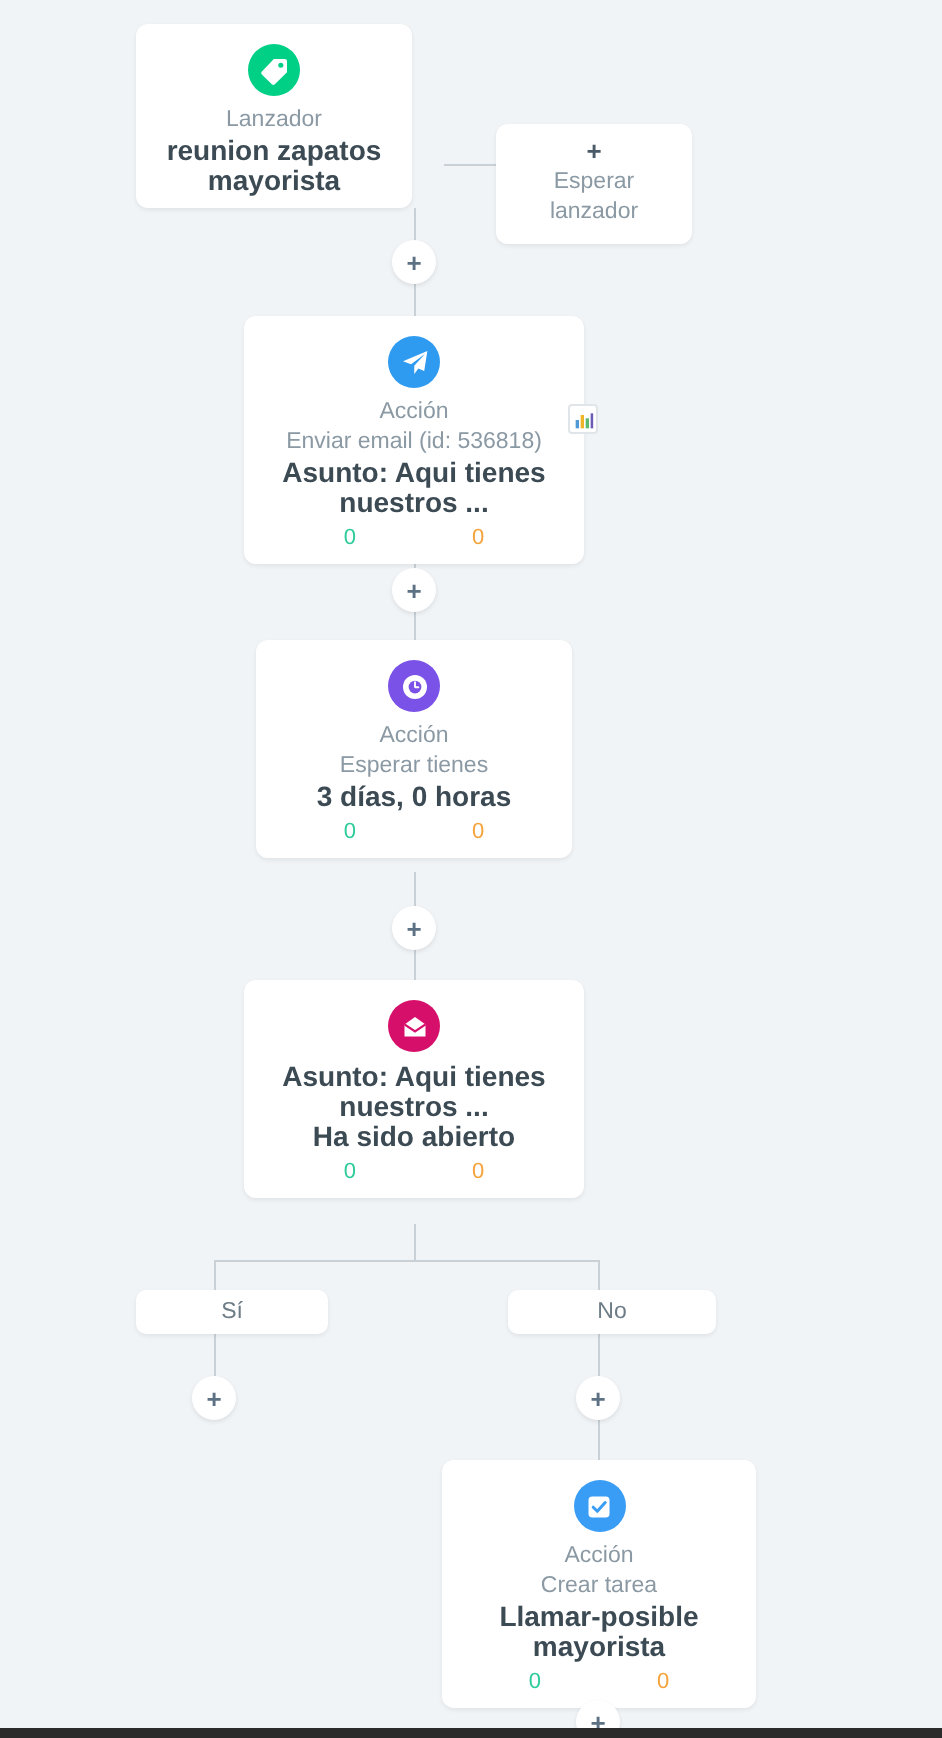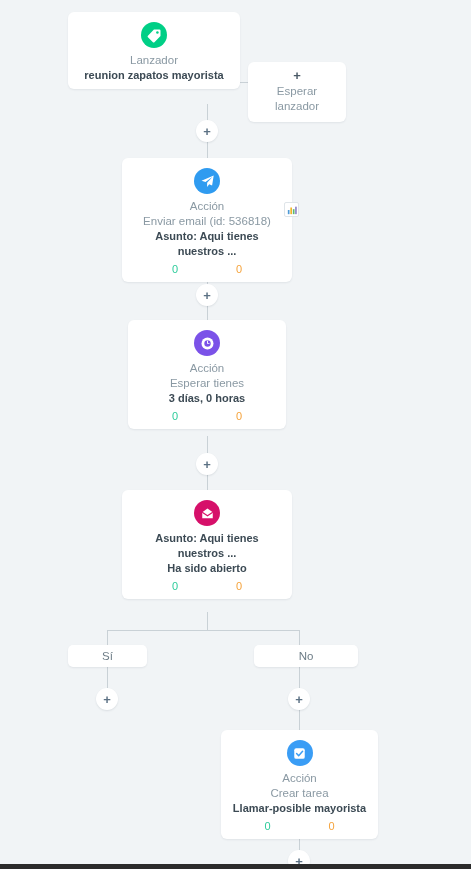--- a/index.html
+++ b/index.html
@@ -35,21 +35,21 @@
     display: flex; align-items: center; justify-content: center;
   }
   .node-icon svg { display: block; }
   .node-kind {
     font-size: 11.5px; color: #8a99a3; line-height: 15px;
   }
   .node-desc {
     font-size: 11.5px; color: #8a99a3; line-height: 15px;
   }
   .node-title {
-    font-size: 11px; color: #3c4a54; font-weight: bold; line-height: 15px;
+    font-size: 14px; color: #3c4a54; font-weight: bold; line-height: 15px;
   }
   .counts {
     display: flex; justify-content: center; gap: 58px;
     margin-top: 3px; font-size: 11px; line-height: 14px;
   }
   .count-ok { color: #2ecc9b; }
   .count-warn { color: #f5a33c; }
 
   
   .add-box {
@@ -132,21 +132,21 @@
   <div class="hline" style="left:107px; top:630px; width:193px;"></div>
   <div class="vline" style="left:107px; top:630px; height:15px;"></div>
   <div class="vline" style="left:299px; top:630px; height:15px;"></div>
 
   <div class="vline" style="left:107px; top:667px; height:21px;"></div>
   <div class="vline" style="left:299px; top:667px; height:21px;"></div>
   <div class="vline" style="left:299px; top:710px; height:20px;"></div>
 
   <div class="vline" style="left:299px; top:834px; height:16px;"></div>
 
-  <div class="card" style="left:68px; top:12px; width:172px;text-align:center;">
+  <div class="card" style="left:68px; top:12px; width:138px;text-align:center;">
     <div class="node-icon" style="background:#00cf86;">
       <svg width="15" height="15" viewBox="0 0 16 16" aria-hidden="true">
         <path d="M7.4 1.6 H13.2 A1.2 1.2 0 0 1 14.4 2.8 V8.6 L7.9 15.1 a1.1 1.1 0 0 1-1.6 0 L1 9.8 a1.1 1.1 0 0 1 0-1.6 Z" fill="#ffffff"></path>
         <circle cx="11.1" cy="4.9" r="1.35" fill="#00cf86"></circle>
       </svg>
     </div>
     <div class="node-kind">Lanzador</div>
     <div class="node-title">reunion zapatos mayorista</div>
   </div>
 
@@ -217,21 +217,21 @@
       </svg>
     </div>
     <div class="node-title">Asunto: Aqui tienes nuestros ...</div>
     <div class="node-title">Ha sido abierto</div>
     <div class="counts">
       <span class="count-ok">0</span>
       <span class="count-warn">0</span>
     </div>
   </div>
 
-  <div class="branch-label" style="left:68px; top:645px; width:79px;">Sí</div>
+  <div class="branch-label" style="left:68px; top:645px; width:96px;">Sí</div>
   <div class="branch-label" style="left:254px; top:645px; width:104px;">No</div>
 
   <div class="plus-circle" style="left:96px; top:688px;">
     <span>+</span>
   </div>
 
   <div class="plus-circle" style="left:288px; top:688px;">
     <span>+</span>
   </div>
 

